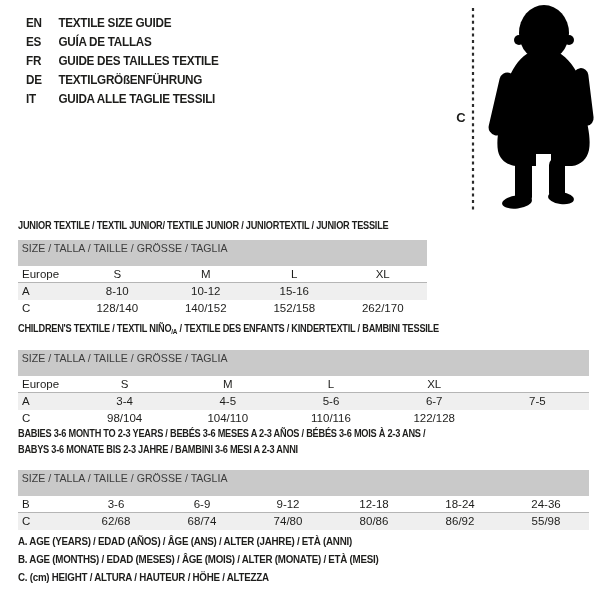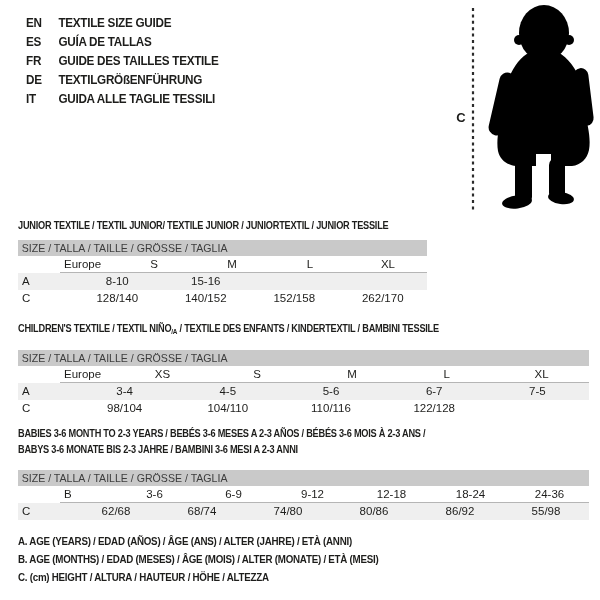--- a/index.html
+++ b/index.html
@@ -22,27 +22,27 @@
   .title1{left:18px;top:217px;}
   .title2{left:18px;top:320px;}
   .title3{left:18px;top:425px;}
   .sub-a{font-size:8px;vertical-align:-2px;}
 
   
   .tbl{position:absolute;}
   .tbl.t1{left:18px;top:240px;width:409px;}
   .tbl.t2{left:18px;top:350px;width:571px;}
   .tbl.t3{left:18px;top:470px;width:571px;}
-  .t-head{height:16px;line-height:16px;background:#c9c9c9;font-size:11.5px;color:#3c3c3c;overflow:hidden;}
+  .t-head{height:26px;line-height:16px;background:#c9c9c9;font-size:11.5px;color:#3c3c3c;overflow:hidden;}
   .t-head span{display:inline-block;padding-left:4px;transform:scaleX(.92);transform-origin:0 50%;white-space:nowrap;}
   .t-row{display:grid;height:17px;line-height:17px;font-size:11.5px;box-sizing:border-box;}
   .t1 .t-row{grid-template-columns:55px repeat(4,1fr);}
   .t2 .t-row{grid-template-columns:55px repeat(5,1fr);}
   .t3 .t-row{grid-template-columns:55px repeat(6,1fr);}
-  .t-row.first{border-bottom:1px solid #b5b5b5;margin-left:42px;}
+  .t-row.first{border-bottom:1px solid #b5b5b5;}
   .t-row.alt{background:#efefef;}
   .t-row .lbl{text-align:left;padding-left:4px;}
   .t-row .val{text-align:center;}
 
   
   .notes{position:absolute;left:18px;top:532px;}
   .note-line{font-weight:bold;font-size:11.5px;line-height:18px;letter-spacing:-0.3px;
              white-space:nowrap;transform:scaleX(.85);transform-origin:0 50%;}
 </style>
 </head>
@@ -99,41 +99,41 @@
     <div class="t-row first">
       <span class="lbl">Europe</span>
       <span class="val">S</span>
       <span class="val">M</span>
       <span class="val">L</span>
       <span class="val">XL</span>
     </div>
     <div class="t-row alt">
       <span class="lbl">A</span>
       <span class="val">8-10</span>
+      <span class="val">10-12</span>
       <span class="val">15-16</span>
     </div>
     <div class="t-row">
       <span class="lbl">C</span>
       <span class="val">128/140</span>
       <span class="val">140/152</span>
       <span class="val">152/158</span>
       <span class="val">262/170</span>
     </div>
   </div>
 
   <div class="sec-title title2">
     <span>CHILDREN'S TEXTILE / TEXTIL NIÑO</span><span class="sub-a">/A</span><span> / TEXTILE DES ENFANTS / KINDERTEXTIL / BAMBINI TESSILE</span>
   </div>
   <div class="tbl t2">
     <div class="t-head">
       <span>SIZE / TALLA / TAILLE / GRÖSSE / TAGLIA</span>
     </div>
     <div class="t-row first">
       <span class="lbl">Europe</span>
-      <span class="val">XS</span>
       <span class="val">S</span>
       <span class="val">M</span>
       <span class="val">L</span>
       <span class="val">XL</span>
     </div>
     <div class="t-row alt">
       <span class="lbl">A</span>
       <span class="val">3-4</span>
       <span class="val">4-5</span>
       <span class="val">5-6</span>

